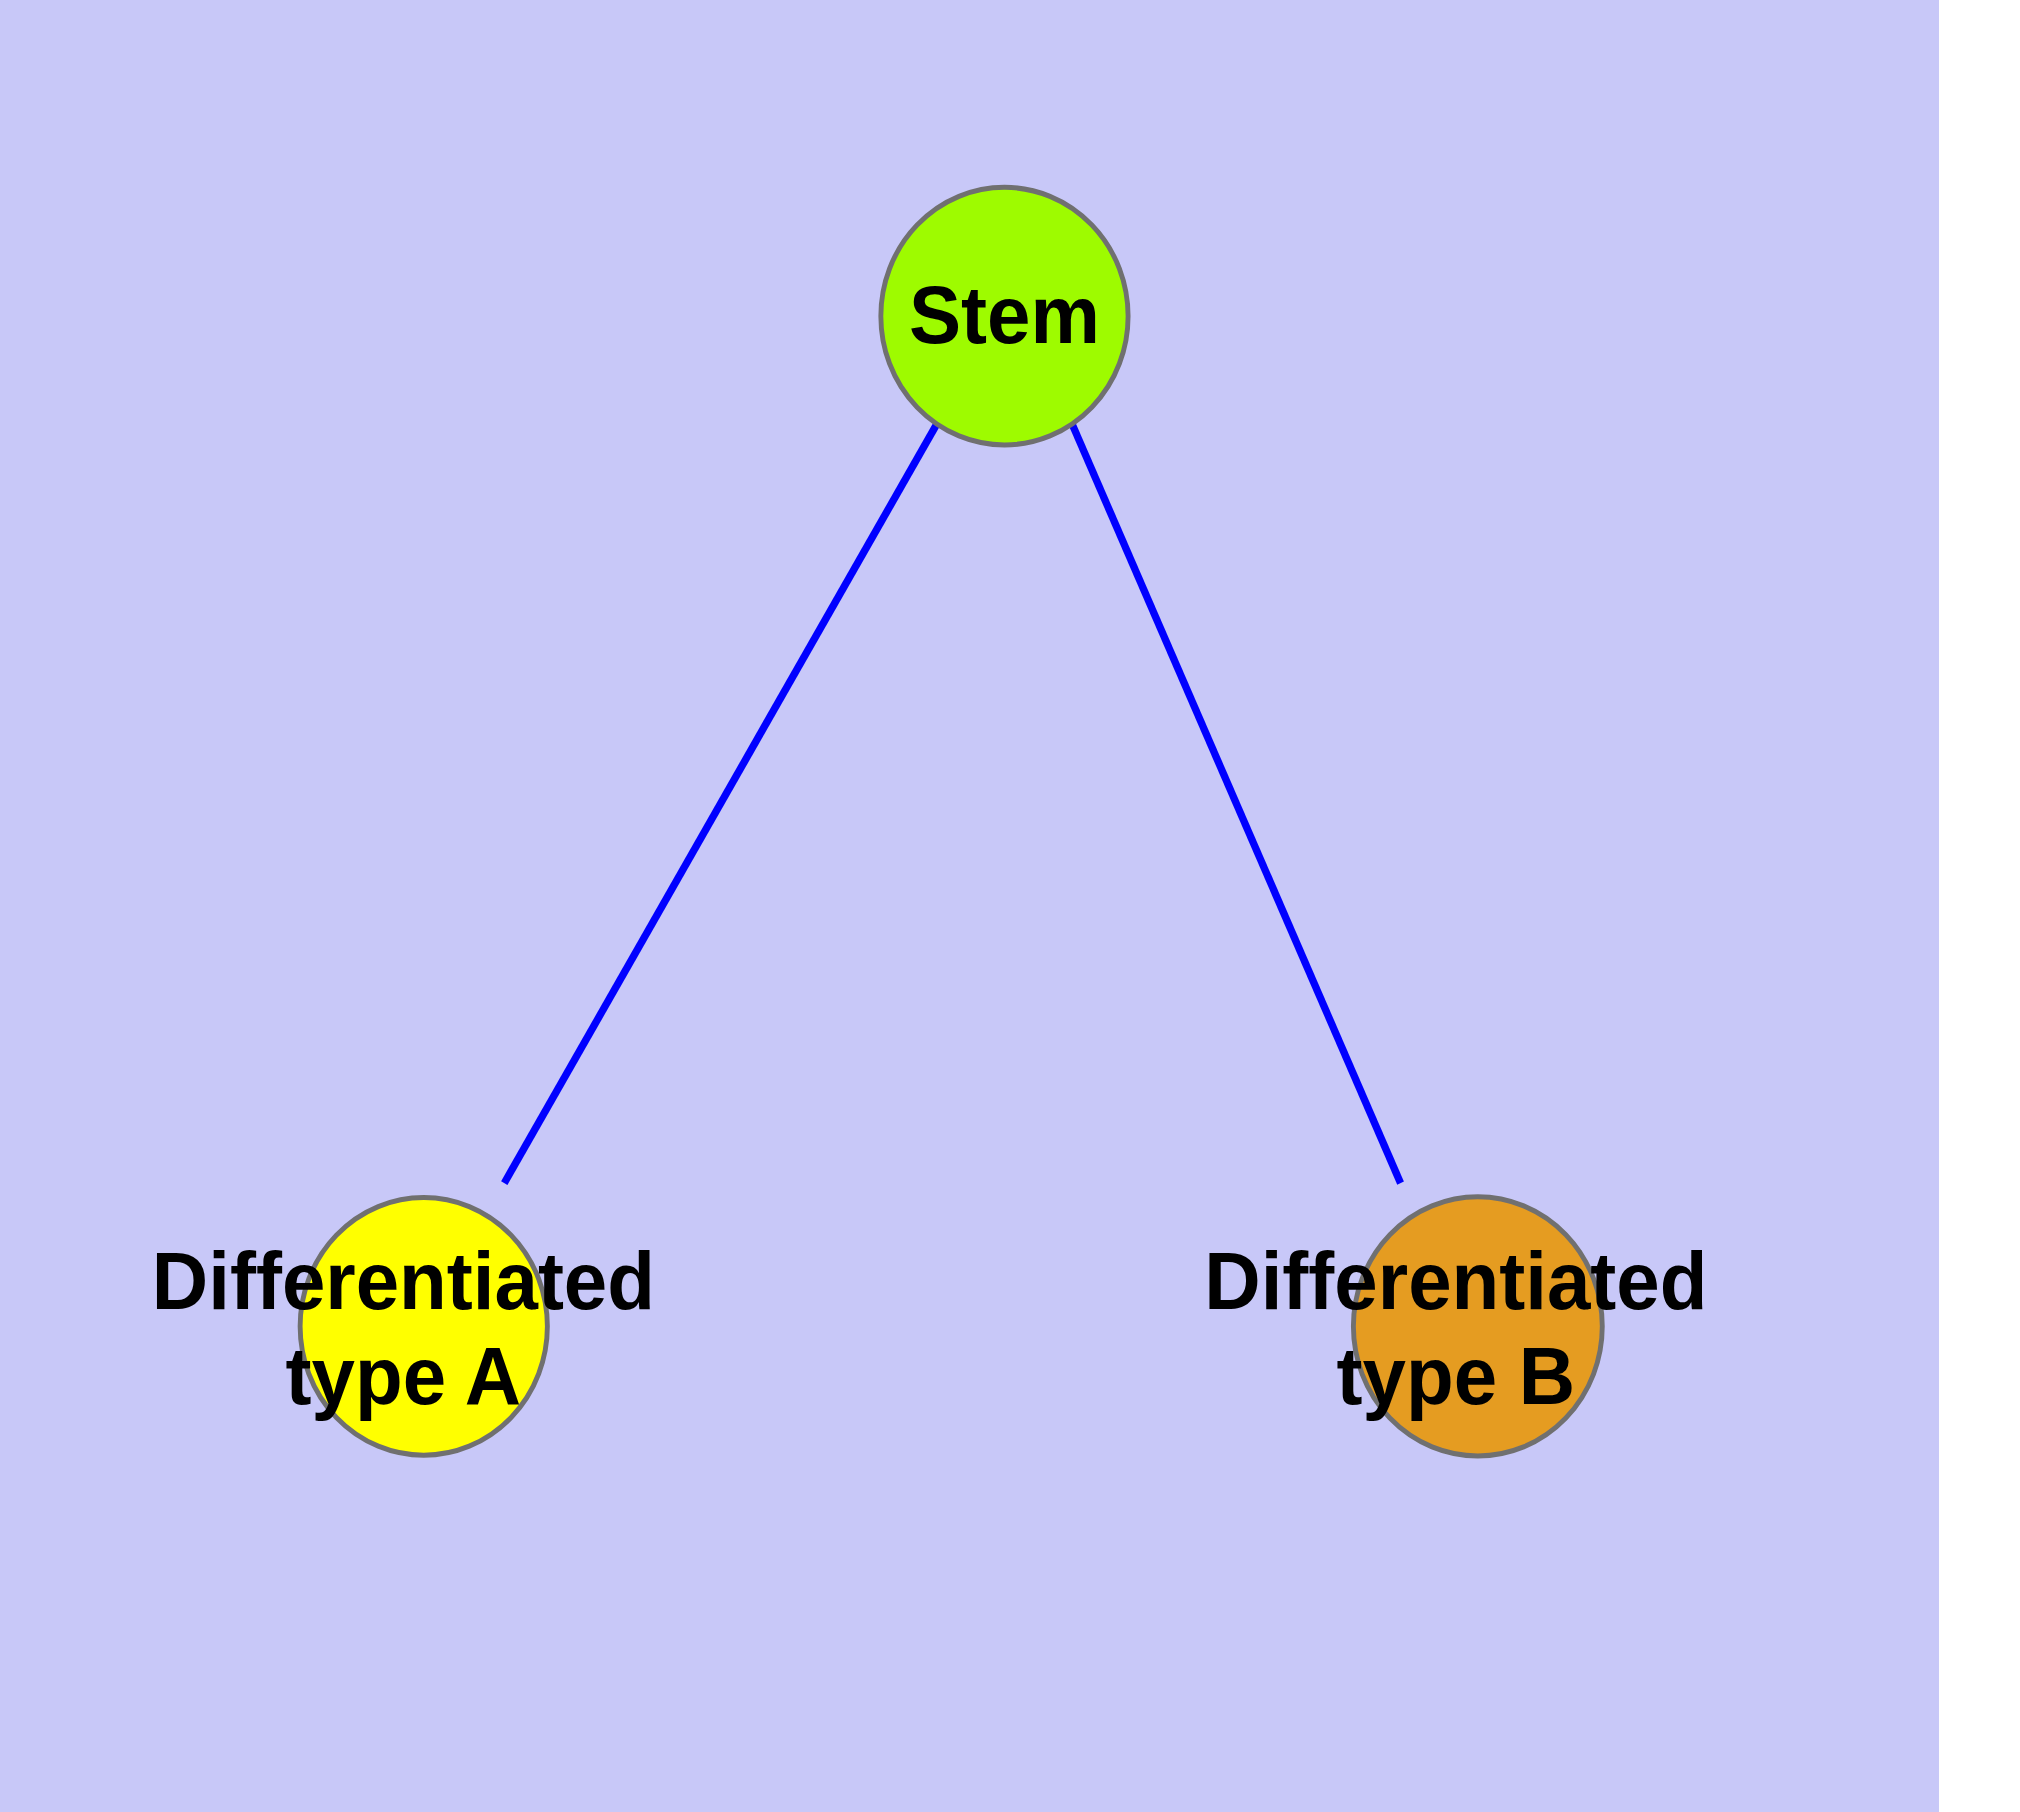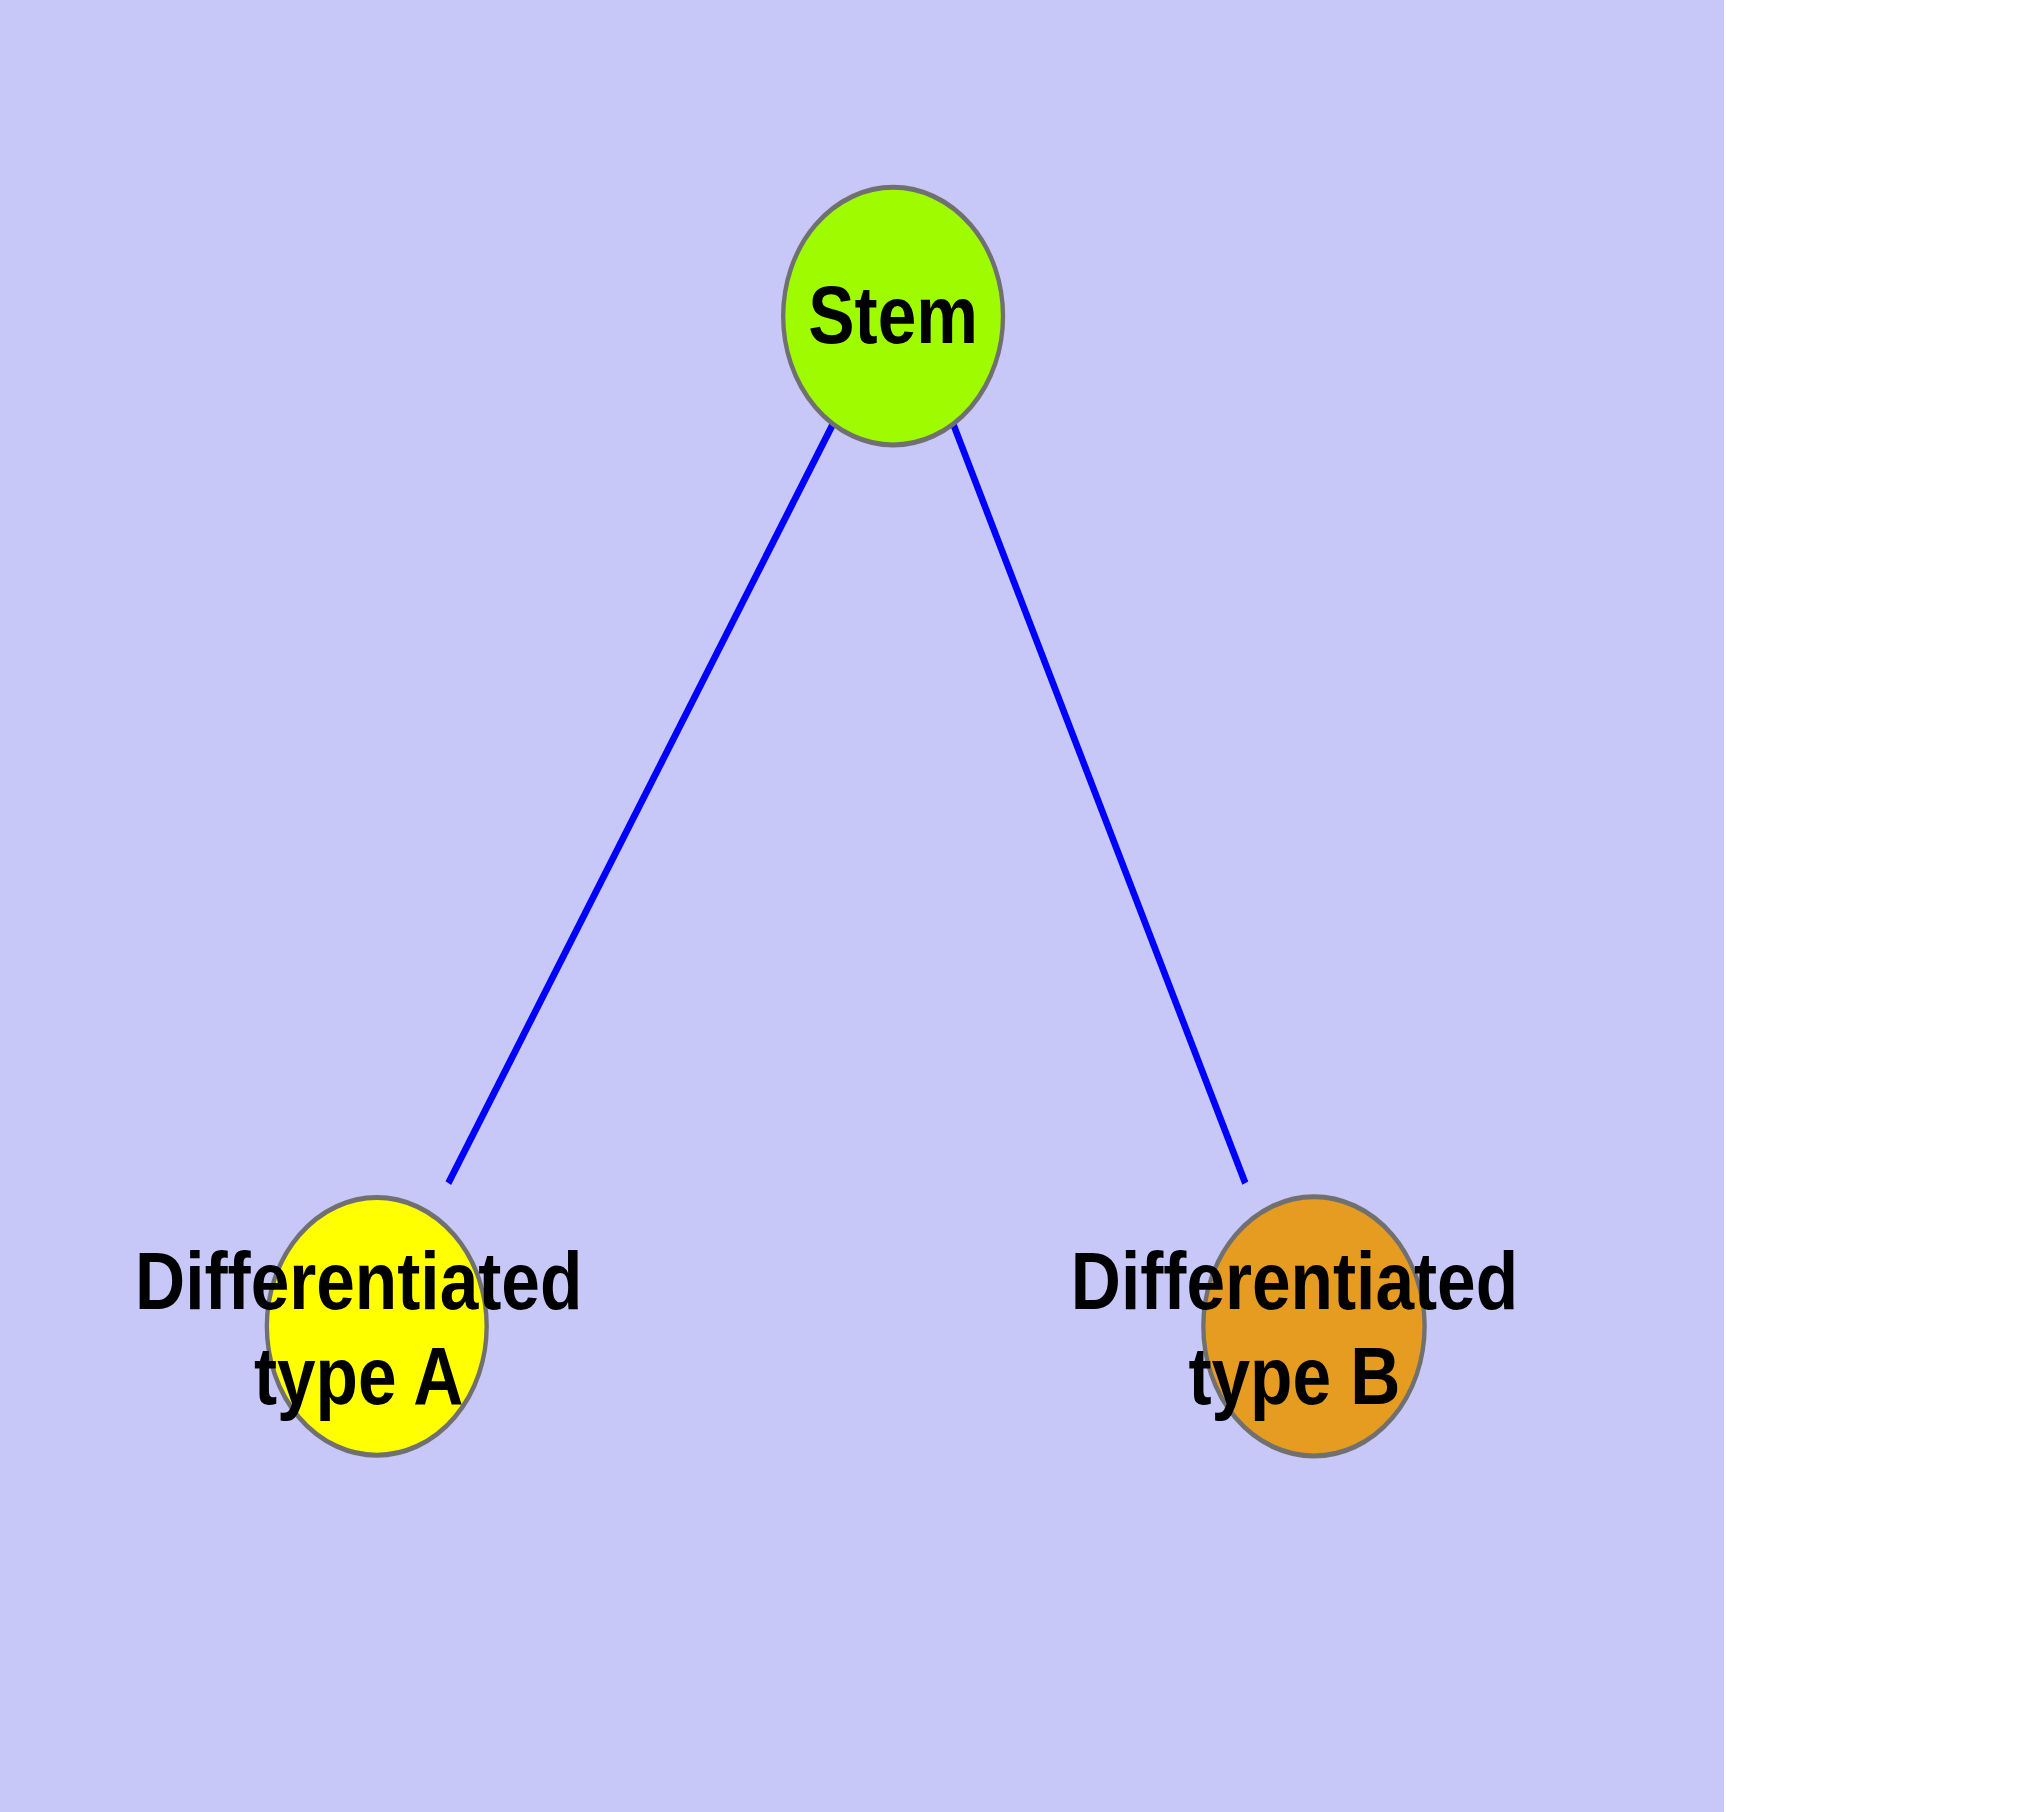--- a/index.html
+++ b/index.html
@@ -25,21 +25,21 @@
   .node-label {
     font-family: "Liberation Sans", "DejaVu Sans", sans-serif;
     font-weight: bold;
     fill: #000000;
     paint-order: normal;
   }
 </style>
 </head>
 <body>
 
-<div id="stage" style="width: 1724px; height: 1812px;">
+<div id="stage" style="width: 1939px; height: 1812px;">
   <svg id="canvas" viewBox="0 0 2384 2138" preserveAspectRatio="none">
 
     <rect id="bg-rect" x="0" y="0" width="2384" height="2138" fill="#c8c8f8"></rect>
 
     <g id="edges-layer">
         <line x1="1152" y1="500" x2="620" y2="1396" stroke="#0000ff" stroke-width="9" stroke-linecap="butt"></line>
         <line x1="1318" y1="500" x2="1722" y2="1396" stroke="#0000ff" stroke-width="9" stroke-linecap="butt"></line>
       </g>
     <g id="nodes-layer">
         <circle cx="1235" cy="373" r="152" fill="#9efb00" stroke="#707070" stroke-width="6"></circle>

